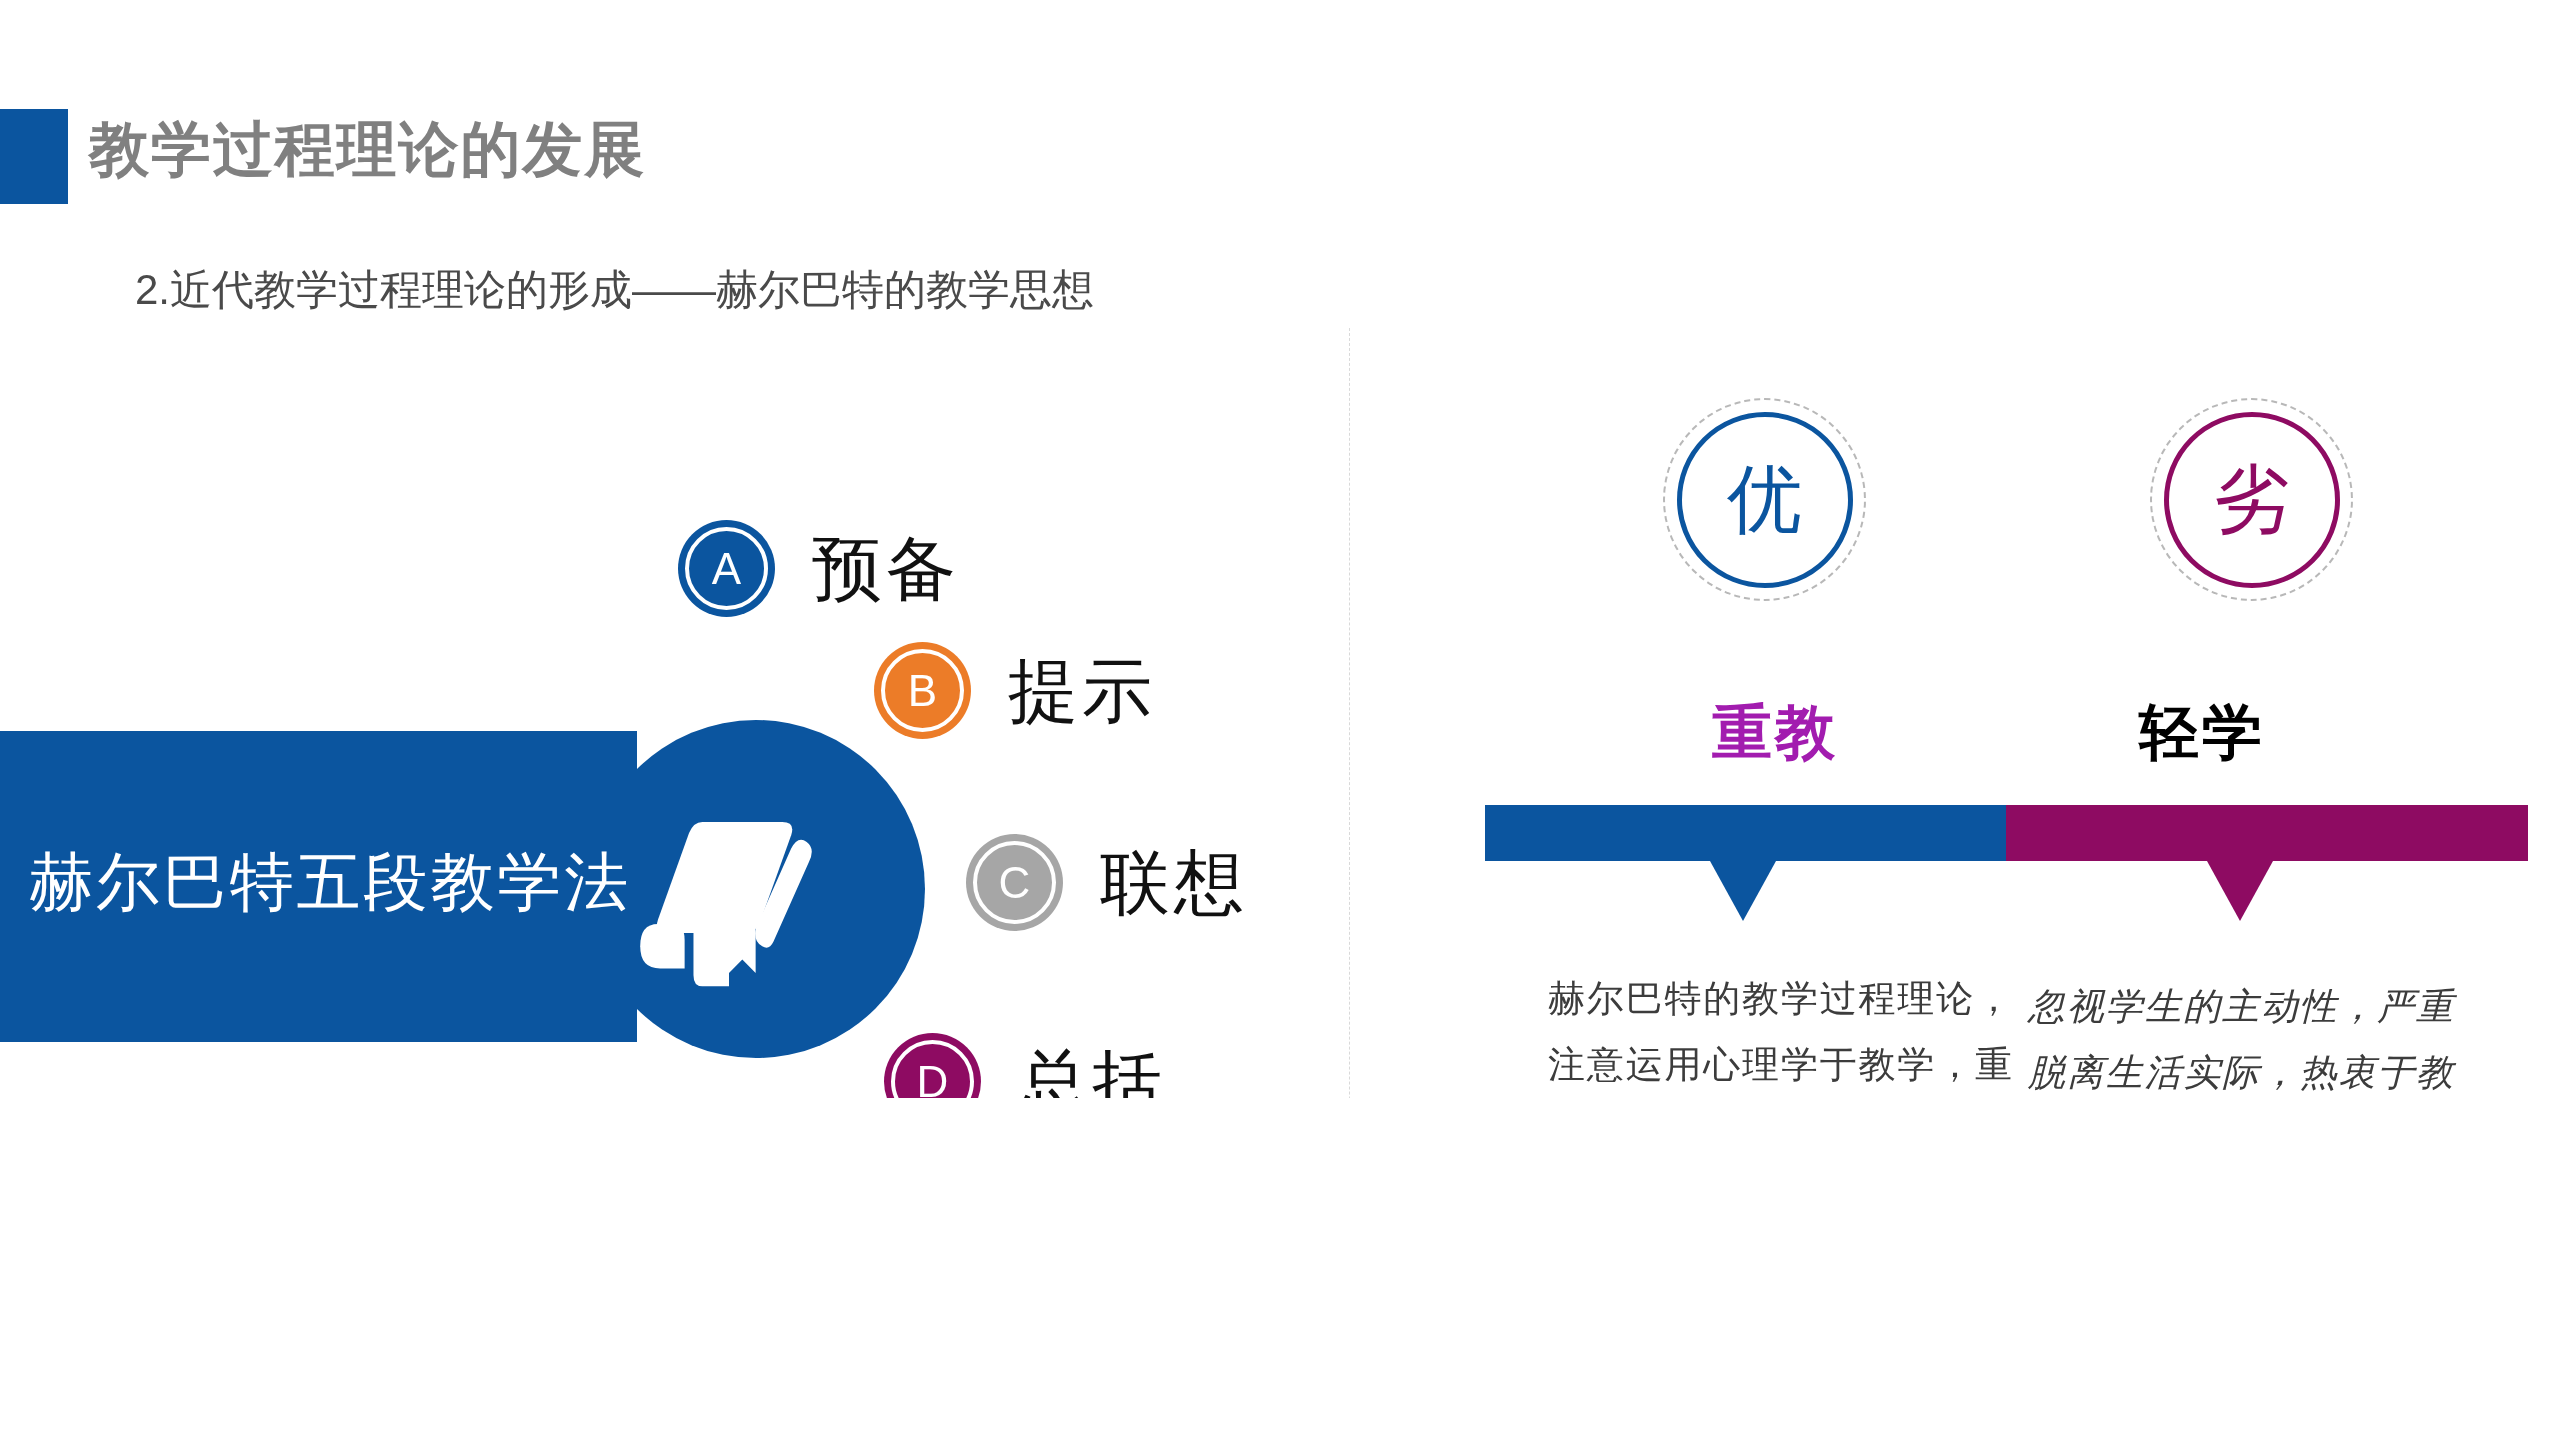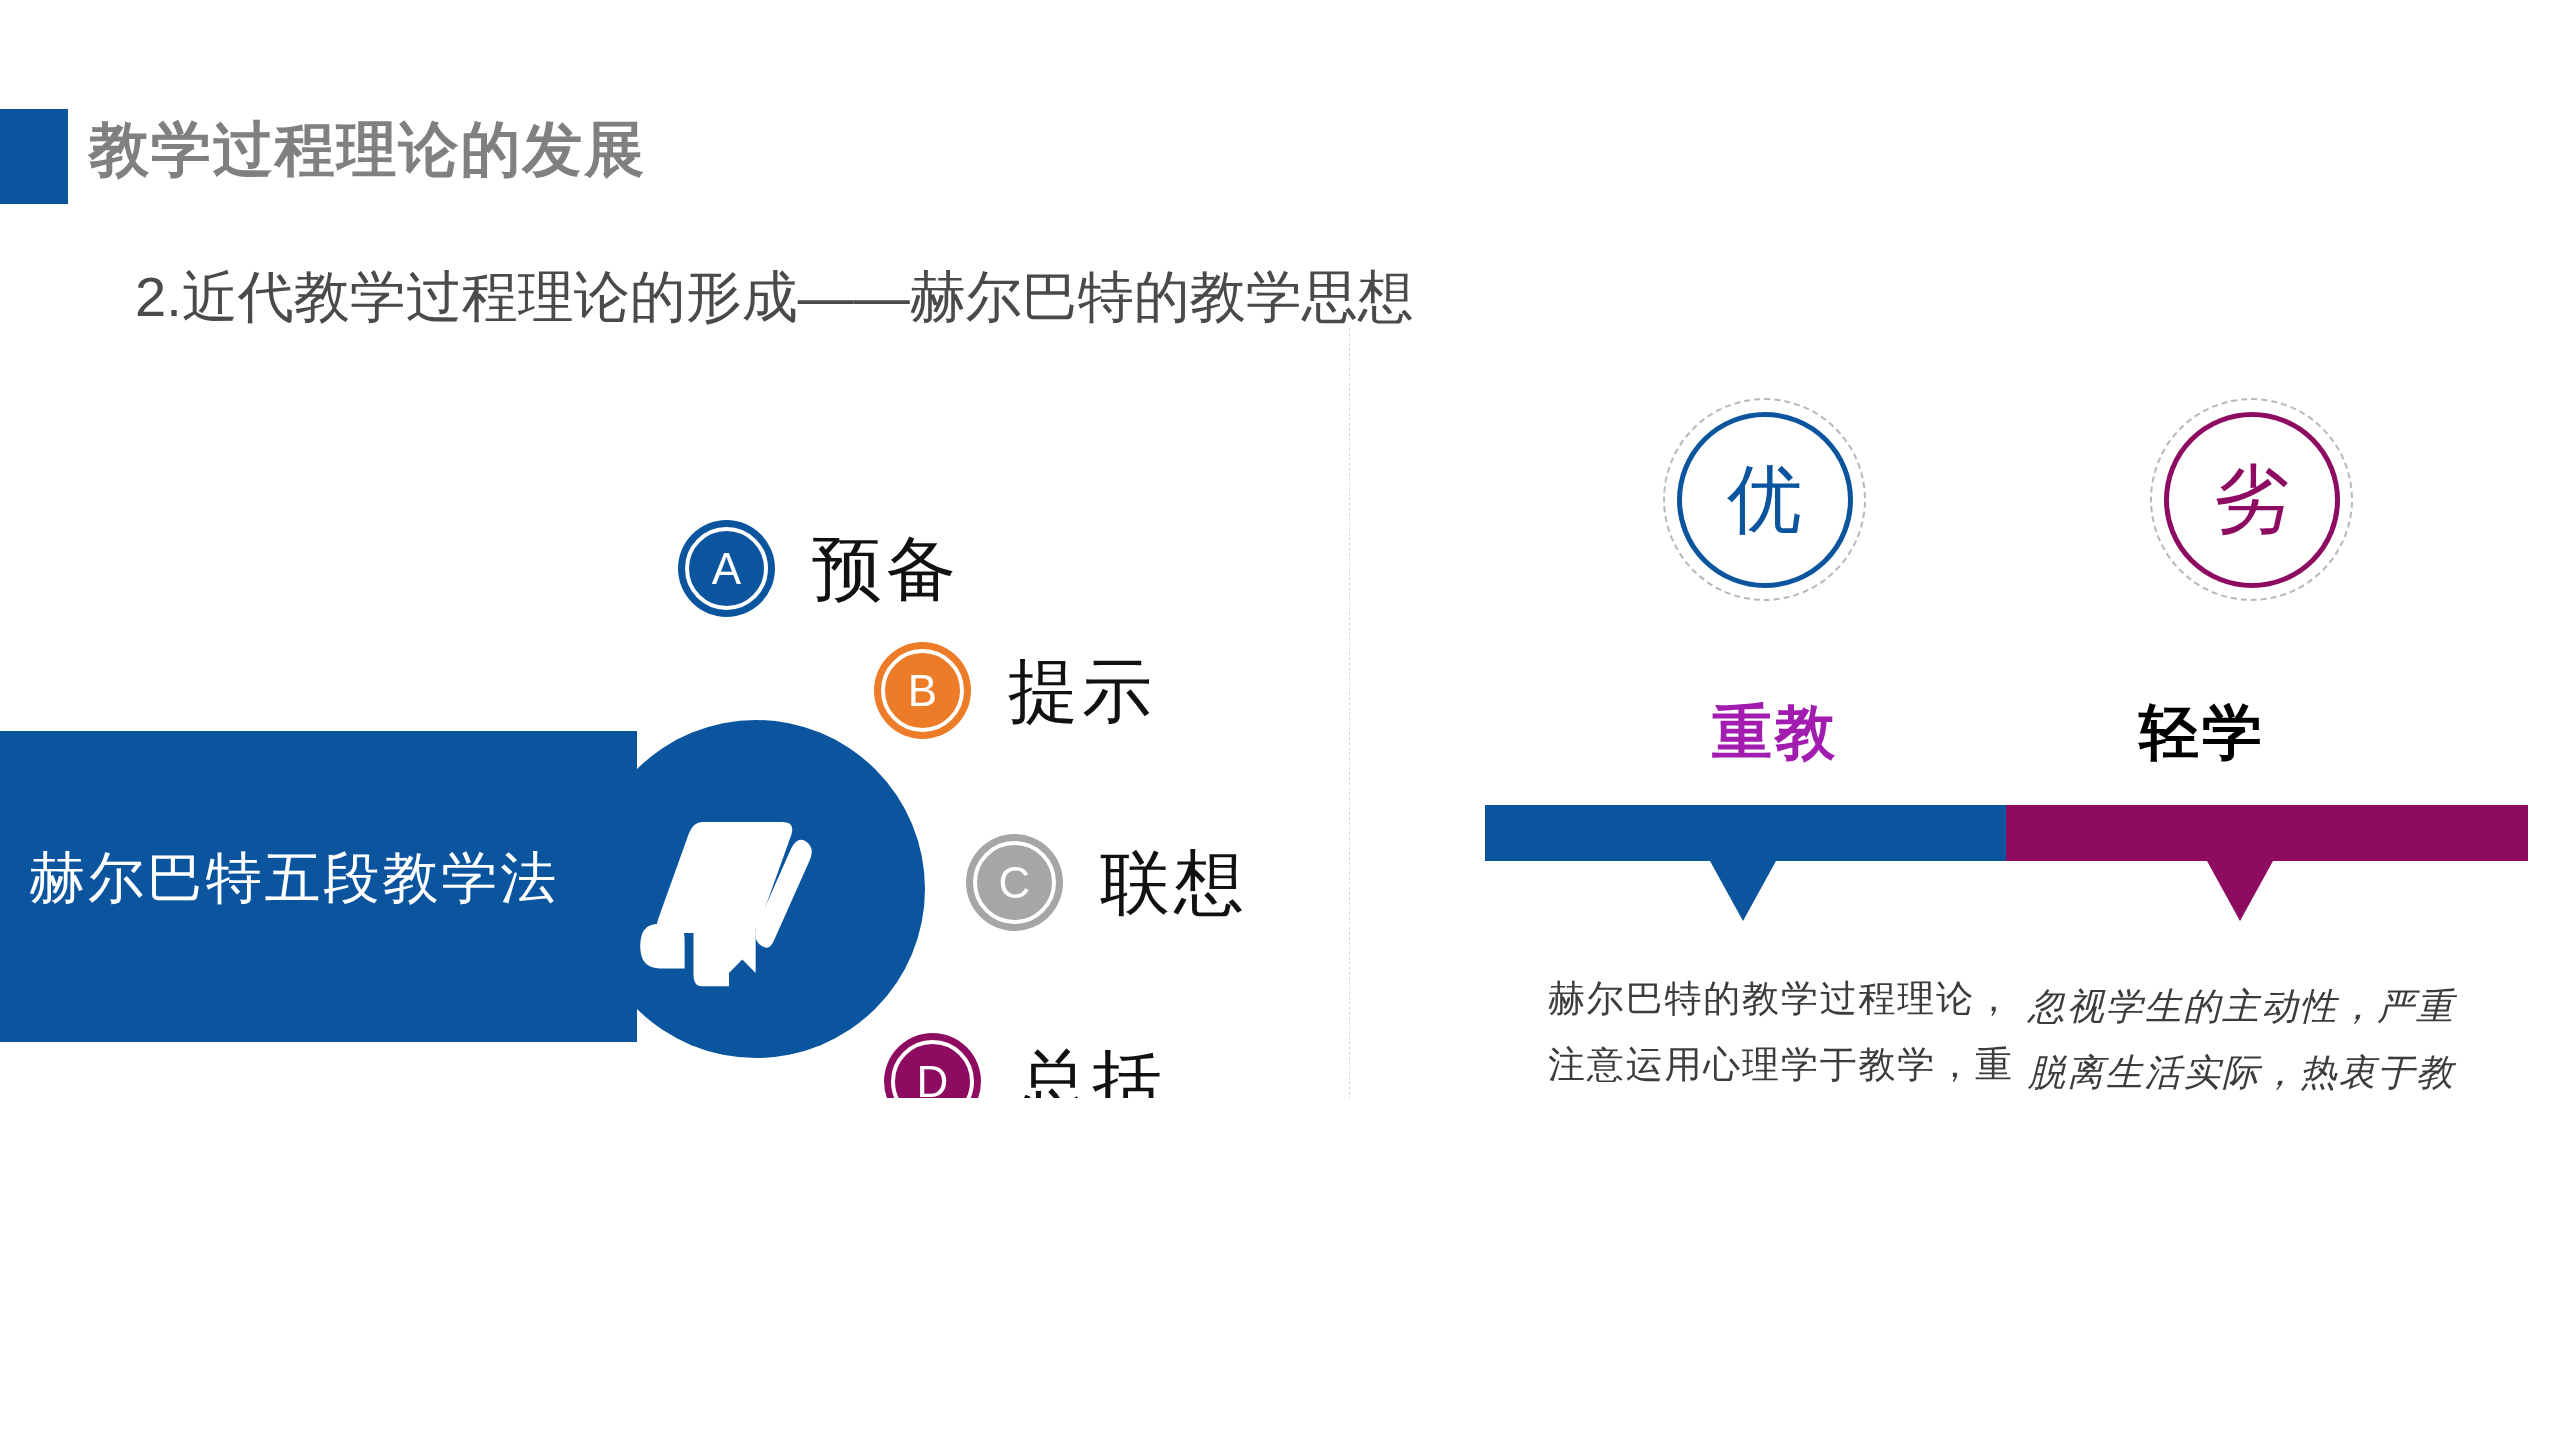--- a/index.html
+++ b/index.html
@@ -28,21 +28,21 @@
     font-size:60px;
     font-weight:bold;
     color:#808080;
     letter-spacing:1.9px;
     line-height:1;
     white-space:nowrap;
   }
   .slide-subtitle{
     position:absolute;
     left:135px; top:269px;
-    font-size:56px;
+    font-size:42px;
     color:#4a4a4a;
     line-height:1;
     white-space:nowrap;
   }
 
   
   .v-divider{
     position:absolute;
     left:1349px; top:328px;
     width:0; height:1051px;
@@ -60,21 +60,21 @@
     position:absolute;
     left:587px; top:720px;
     width:338px; height:338px;
     border-radius:50%;
     background:#0B559F;
   }
   .badge-label{
     position:absolute;
     left:29px; top:850px;
     width:580px;
-    font-size:56px;
+    font-size:64px;
     color:#ffffff;
     letter-spacing:2.9px;
     line-height:1;
     white-space:nowrap;
   }
   .badge-icon{
     position:absolute;
     left:618px; top:782px;
     width:222px; height:222px;
   }

